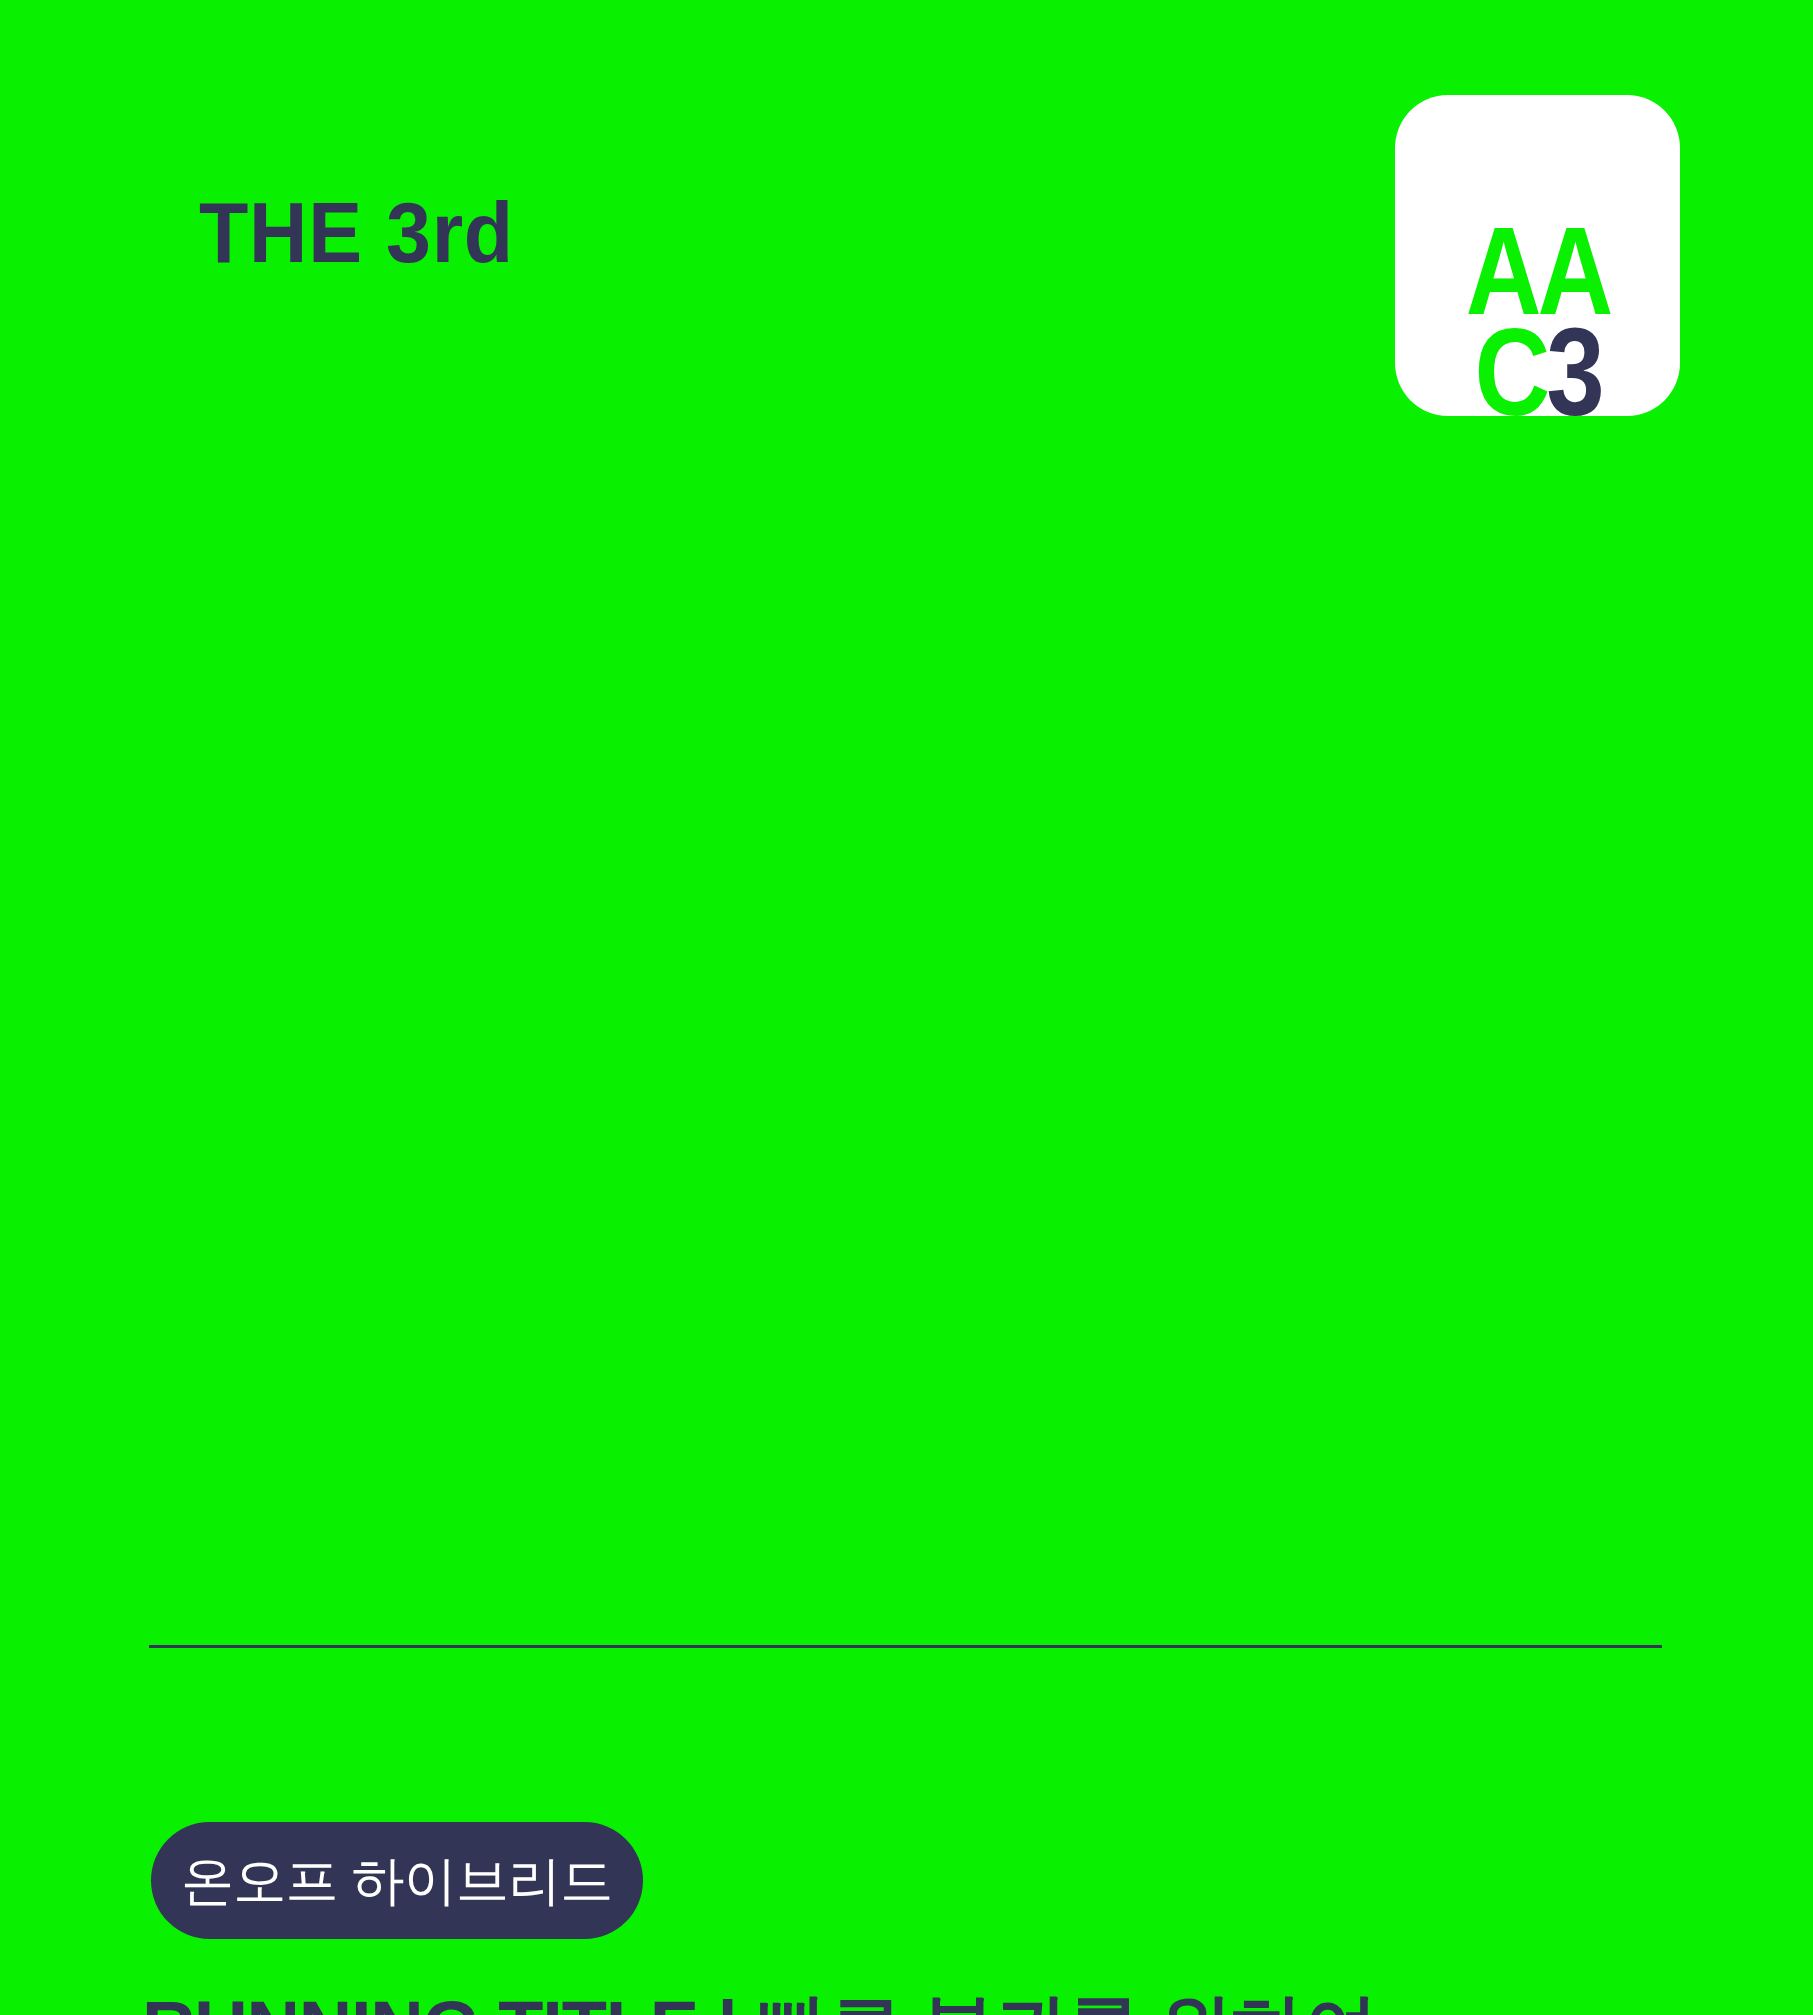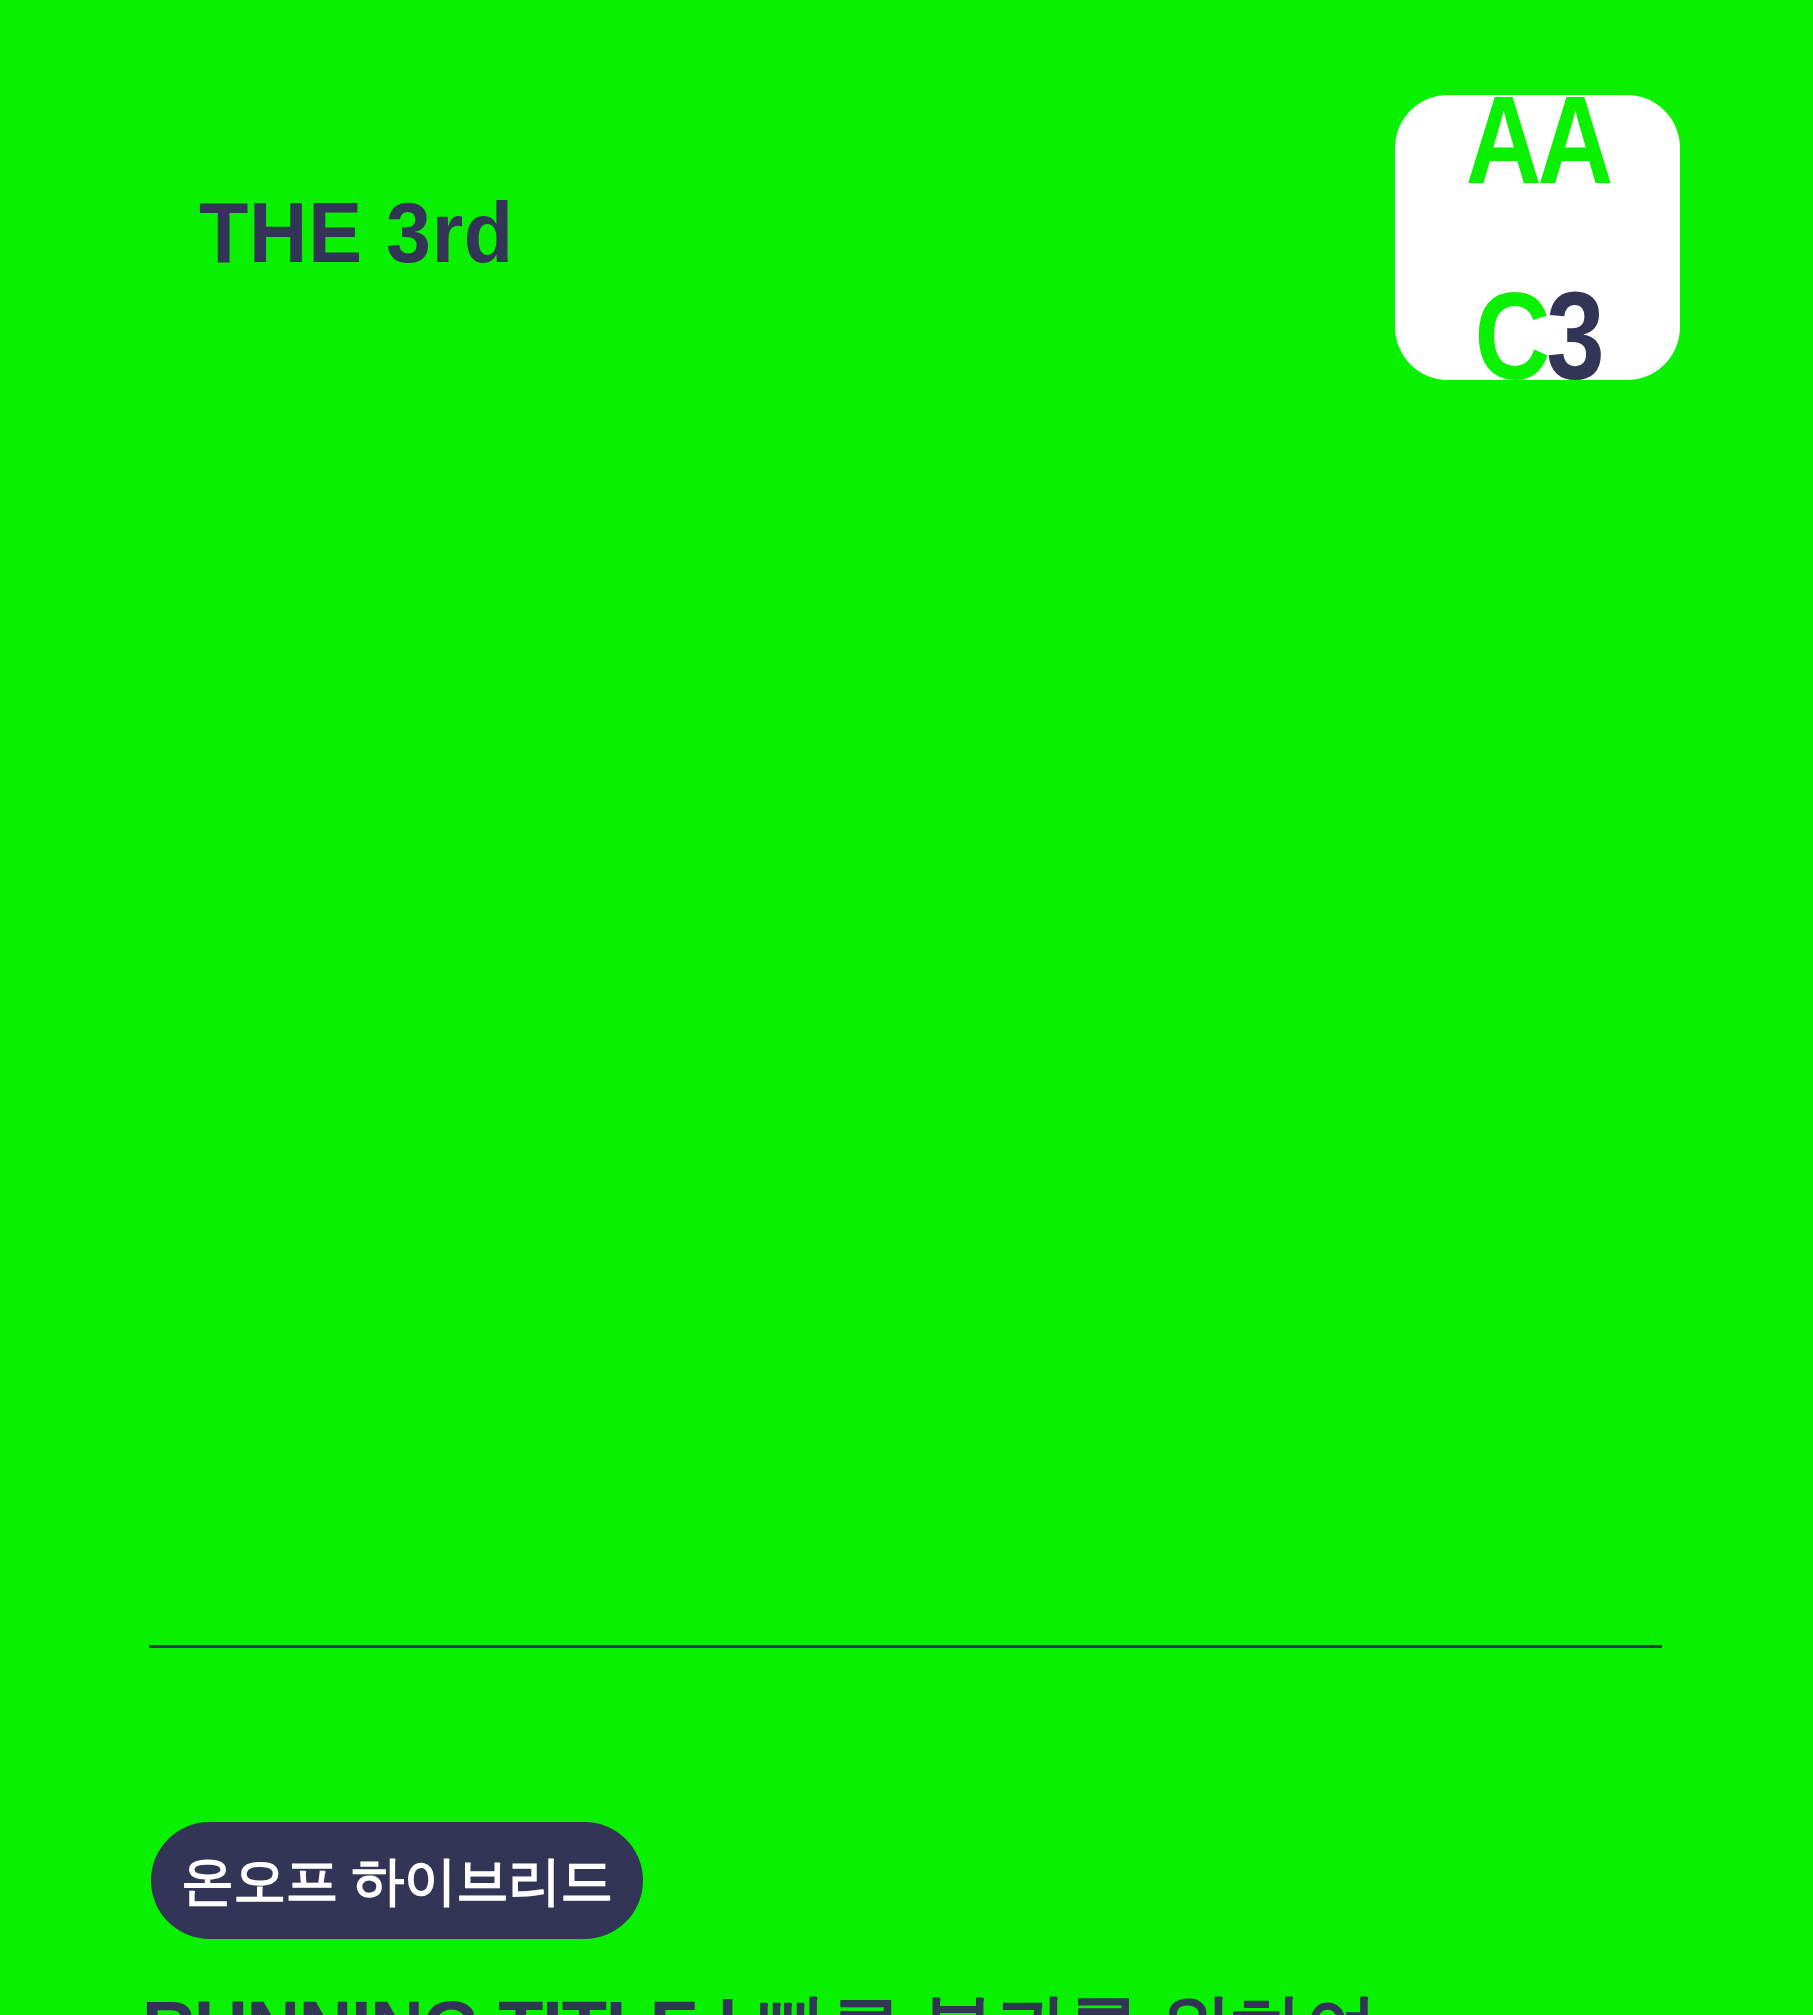--- a/index.html
+++ b/index.html
@@ -18,27 +18,27 @@
     color: #323555;
     -webkit-font-smoothing: antialiased;
   }
 
   
   .logo-badge {
     position: absolute;
     left: 1395px;
     top: 95px;
     width: 285px;
-    height: 285px;
+    height: 321px;
     background: #ffffff;
     border-radius: 53px;
     display: flex;
     flex-direction: column;
     align-items: center;
-    justify-content: space-between;
+    justify-content: flex-end;
     box-sizing: border-box;
     padding-top: 3.2px;
   }
   .logo-row {
     display: flex;
     align-items: baseline;
     justify-content: center;
     line-height: 0.82;
     letter-spacing: -4px;
   }
@@ -111,21 +111,21 @@
     padding: 0 30px;
     background: #323555;
     border-radius: 60px;
     display: flex;
     align-items: center;
     box-sizing: border-box;
   }
   .pill-label {
     color: #ffffff;
     font-size: 53px;
-    font-weight: 700;
+    font-weight: 400;
     letter-spacing: -0.8px;
     line-height: 1;
     white-space: nowrap;
   }
 
   
   .running-title {
     position: absolute;
     left: 142px;
     top: 1987px;

